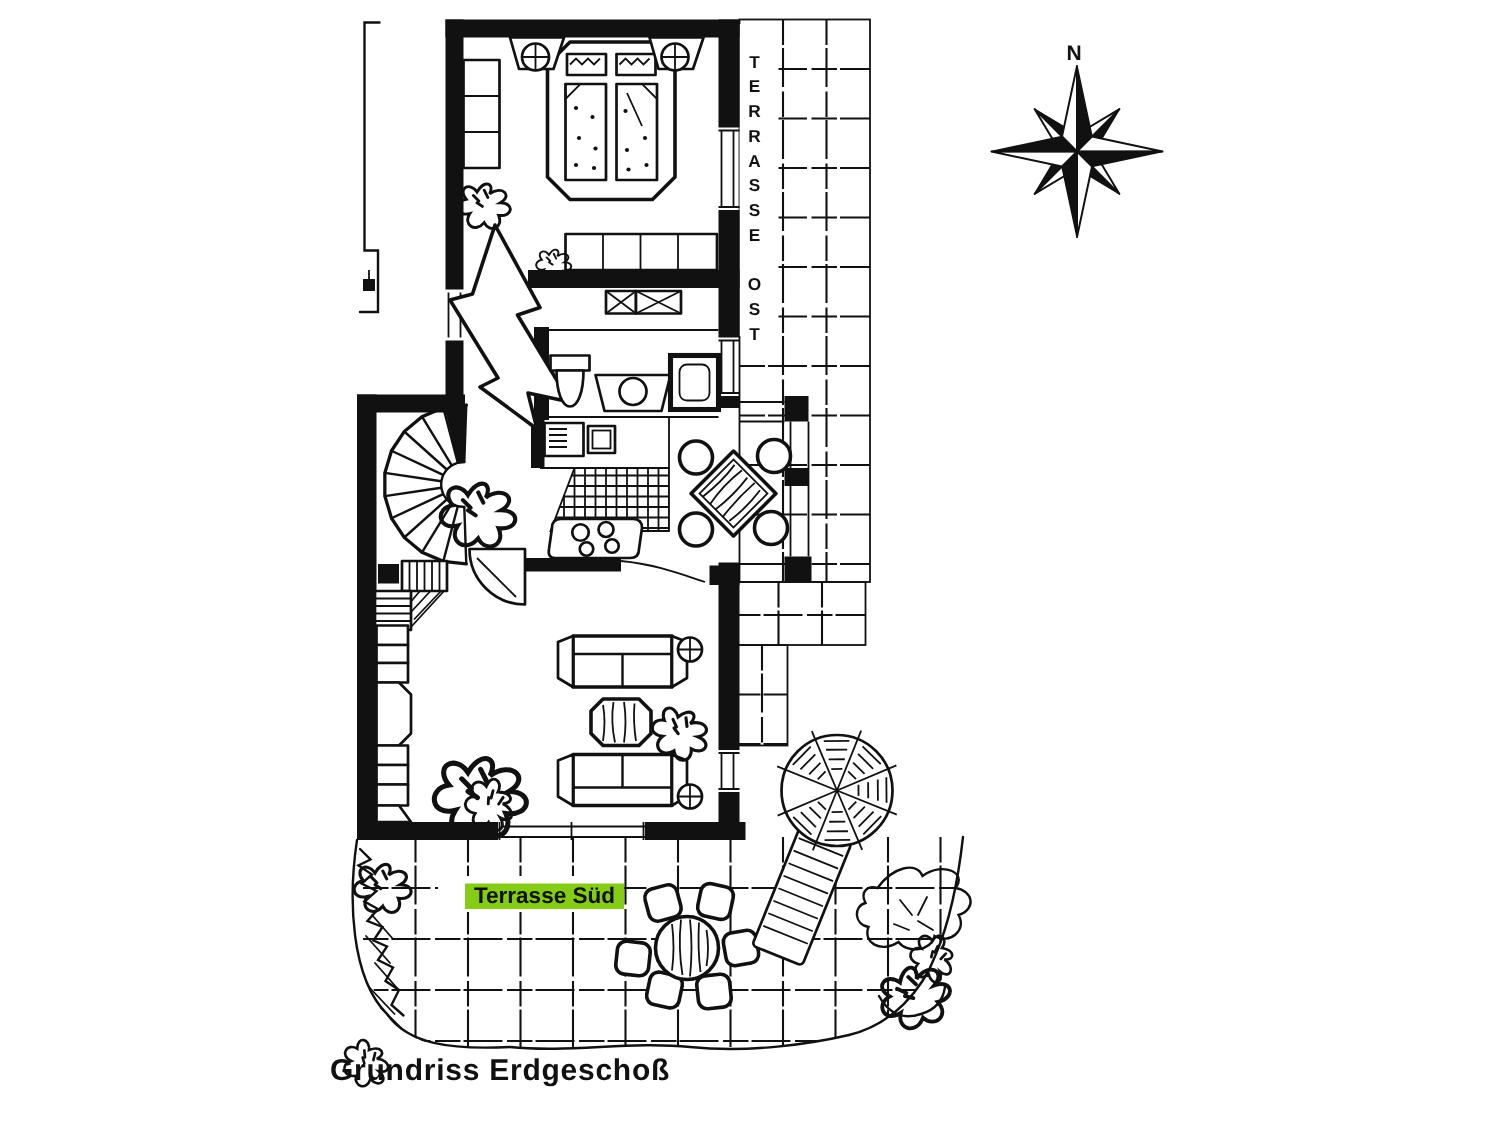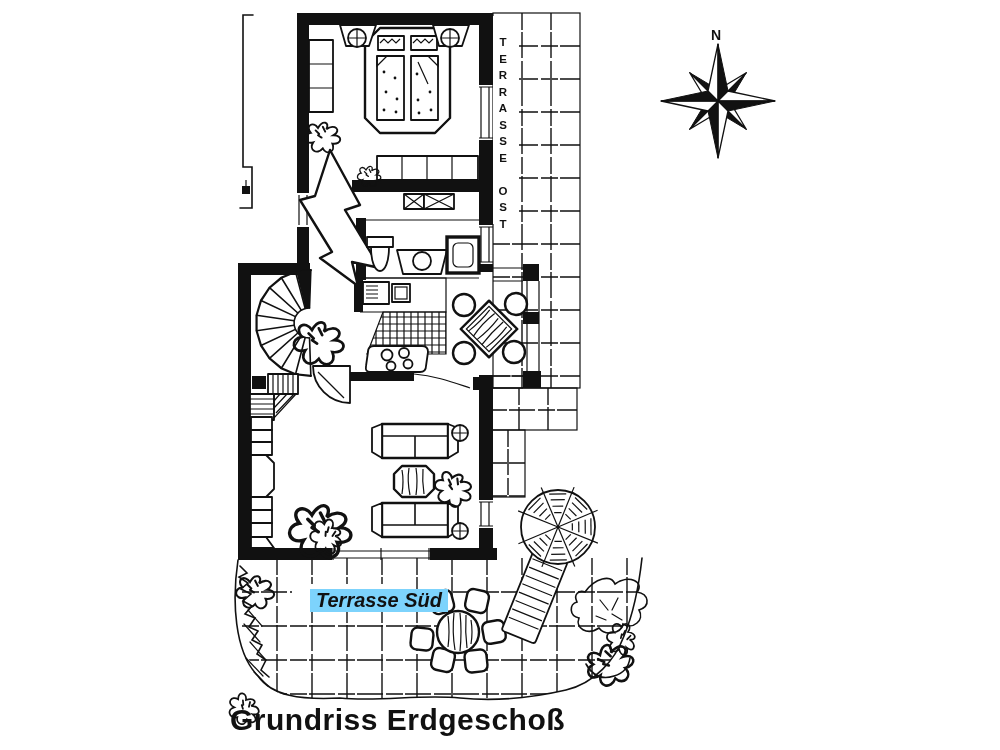--- a/index.html
+++ b/index.html
@@ -4,22 +4,22 @@
 <style>
   :root{ --ink:#111111; --paper:#ffffff; }
   html,body{margin:0;padding:0;background:#fff;}
   #stage{position:relative;width:1000px;height:750px;background:var(--paper);overflow:hidden;
          font-family:"Liberation Sans",sans-serif;}
   #plan{position:absolute;inset:0;}
   .lbl{position:absolute;font-family:"Liberation Sans",sans-serif;font-weight:700;color:var(--ink);
        white-space:pre;user-select:none;}
   #lbl-ost{left:496px;top:34px;font-size:11.5px;letter-spacing:4.5px;
            writing-mode:vertical-rl;text-orientation:upright;background:#fff;padding:2px 1px;}
-  #lbl-sued{left:310px;top:589px;font-size:20px;background:#7dd3fc;padding:0 6px;font-style:italic;}
-  #lbl-title{left:230px;top:703px;font-size:30px;letter-spacing:.5px;}
+  #lbl-sued{left:310px;top:589px;font-size:15px;background:#84cc16;padding:0 6px;}
+  #lbl-title{left:220px;top:703px;font-size:20px;letter-spacing:.5px;}
   #lbl-n{left:711px;top:27px;font-size:14px;}
   svg *{vector-effect:none;}
   .wall{fill:var(--ink);stroke:none;}
   .ln{fill:none;stroke:var(--ink);stroke-width:1.6;stroke-linecap:round;}
   .ln2{fill:none;stroke:var(--ink);stroke-width:2.2;stroke-linecap:round;}
   .fw{fill:#fff;stroke:var(--ink);stroke-width:1.8;stroke-linejoin:round;}
   .fw2{fill:#fff;stroke:var(--ink);stroke-width:2.4;stroke-linejoin:round;}
   .tile{fill:none;stroke:var(--ink);stroke-width:1.4;stroke-dasharray:17 2 26 3;}
   .thin{fill:none;stroke:var(--ink);stroke-width:1.2;}
 </style>

